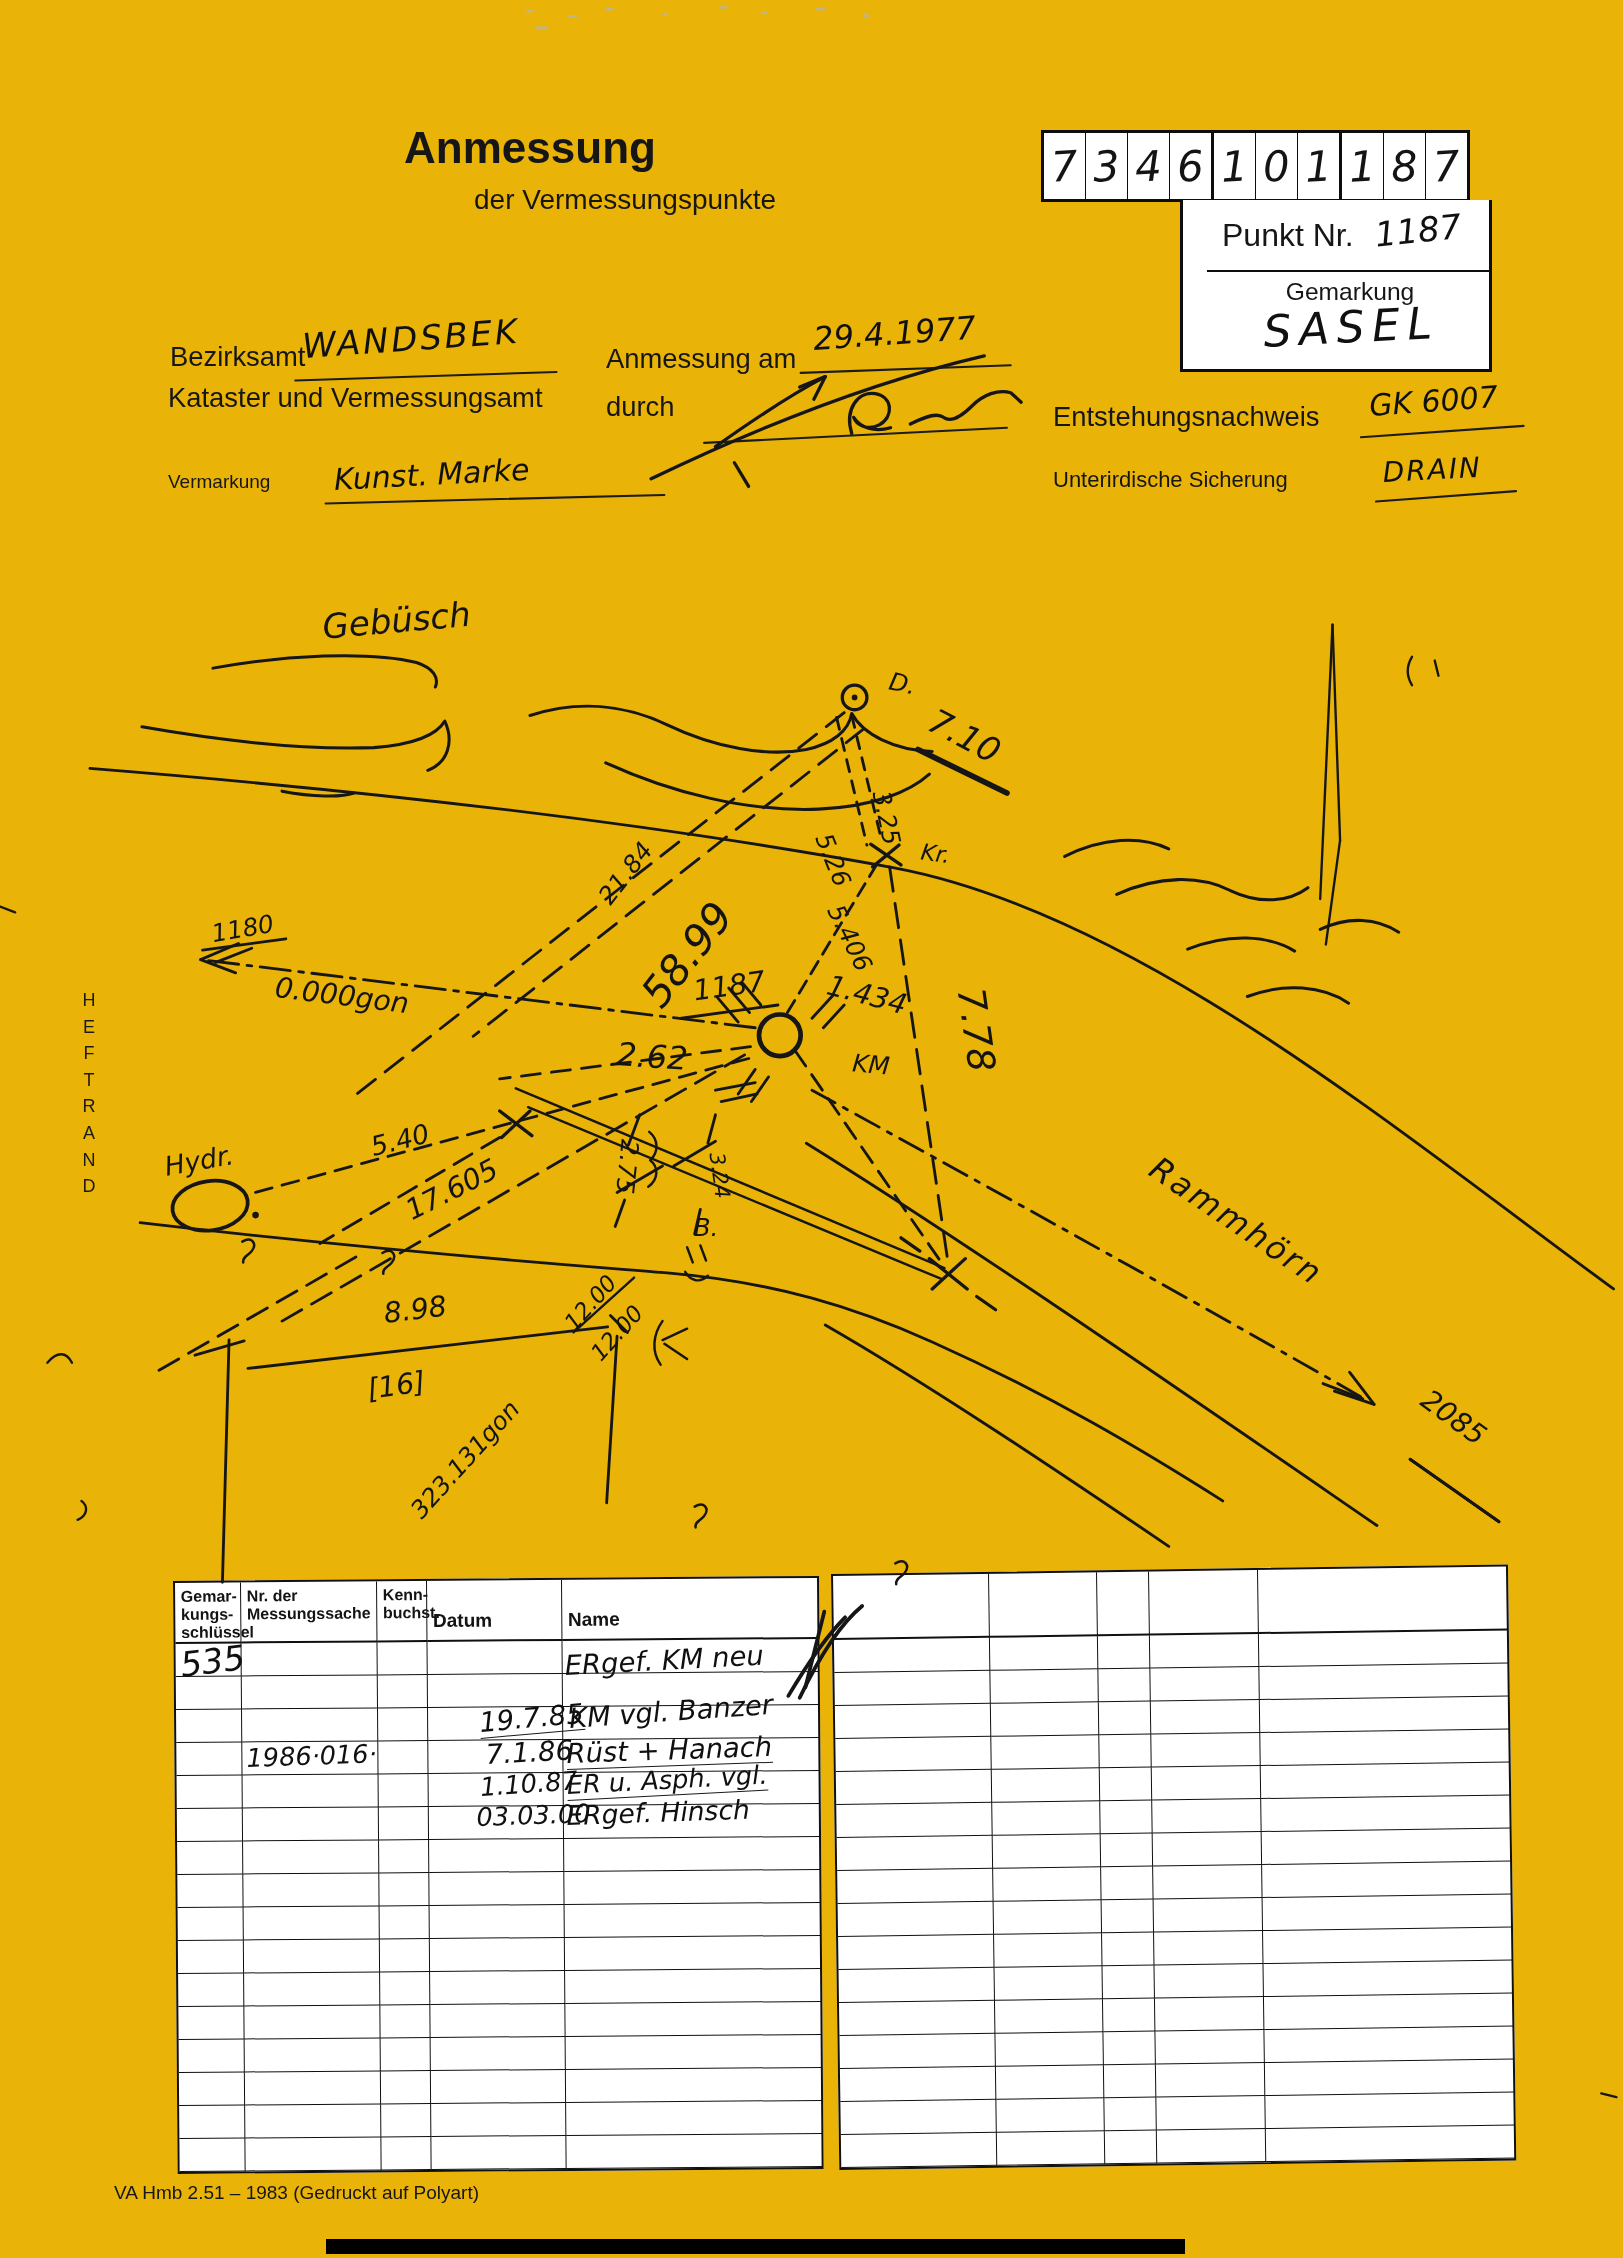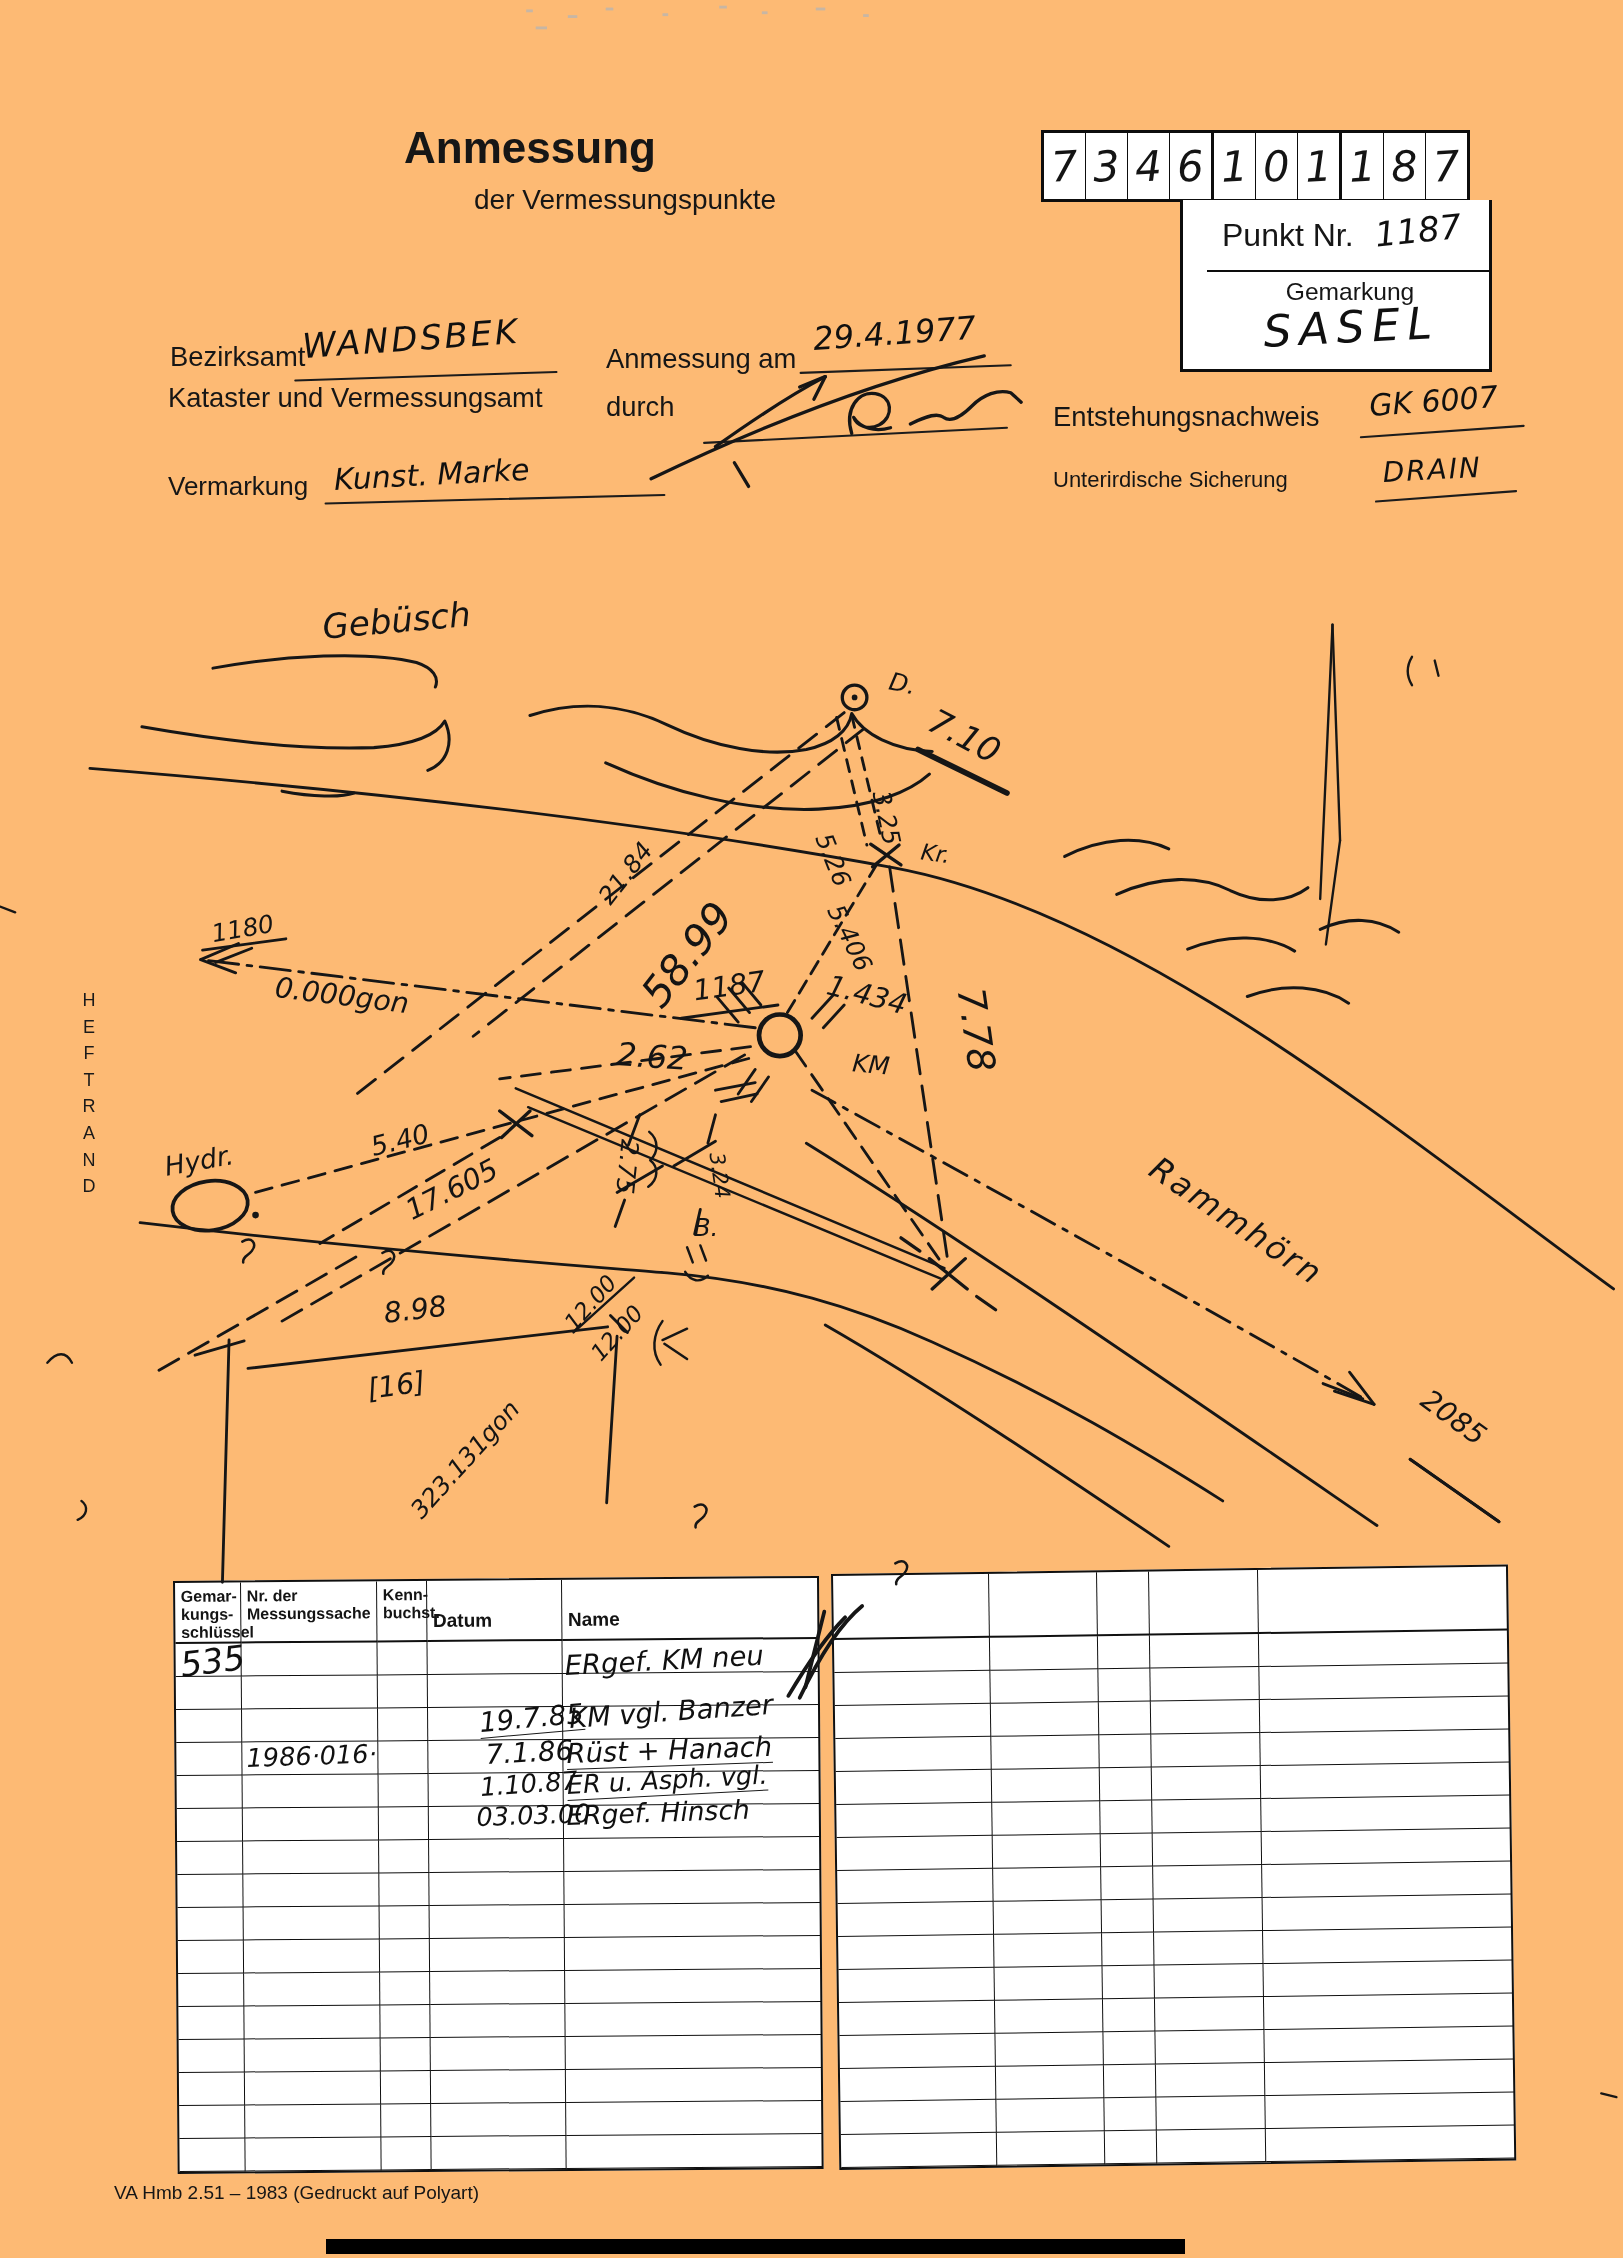--- a/index.html
+++ b/index.html
@@ -1,16 +1,16 @@
 <!DOCTYPE html>
 <html style="font-size:15px"><head>
 <meta charset="utf-8">
 <style>
   html,body{margin:0;padding:0;background:#ffffff;}
-  .page{position:relative;width:1624px;height:2258px;background:#fdba74;overflow:hidden;
+  .page{position:relative;width:1624px;height:2258px;background:#eab308;overflow:hidden;
         font-family:"Liberation Sans",sans-serif;color:#141414;}
   .plabel{position:absolute;font-family:"Liberation Sans",sans-serif;color:#161616;white-space:nowrap;}
   .hw{position:absolute;font-family:"DejaVu Sans",sans-serif;font-style:italic;color:#101010;
       white-space:nowrap;transform-origin:left top;}
   .hw.u{border-bottom:1.9px solid #1a1a1a;}
   
   .codebox{position:absolute;left:1041px;top:130px;display:flex;border:3.8px solid #0d0d0d;background:#fff;}
   .dcell{width:41px;height:66px;border-right:1.9px solid #0d0d0d;display:flex;align-items:center;justify-content:center;}
   .dcell.thick{border-right:3.8px solid #0d0d0d;}
   .dcell:last-child{border-right:none;}
@@ -87,21 +87,21 @@
       <div class="hw" style="position:static;display:inline-block;font-size:44px;letter-spacing:7.6px;transform:rotate(-3deg);">SASEL</div>
     </div>
   </div>
 
   <div class="plabel" style="left:170px;top:341px;font-size:27.4px;">Bezirksamt</div>
   <div class="hw" style="left:301px;top:326px;font-size:34px;letter-spacing:2.8px;transform:rotate(-4deg);">WANDSBEK</div>
   <div class="plabel" style="left:168px;top:382px;font-size:27.4px;">Kataster und Vermessungsamt</div>
   <div class="plabel" style="left:606px;top:343px;font-size:27.4px;">Anmessung am</div>
   <div class="hw" style="left:812px;top:320px;font-size:32px;transform:rotate(-4deg);">29.4.1977</div>
   <div class="plabel" style="left:606px;top:391px;font-size:27.4px;">durch</div>
-  <div class="plabel" style="left:168px;top:471px;font-size:26px;text-align:center;">Vermarkung</div>
+  <div class="plabel" style="left:168px;top:471px;font-size:19px;text-align:center;">Vermarkung</div>
   <div class="hw" style="left:333px;top:462px;font-size:30px;transform:rotate(-3deg);">Kunst. Marke</div>
   <div class="plabel" style="left:1053px;top:401px;font-size:27.4px;">Entstehungsnachweis</div>
   <div class="hw" style="left:1368px;top:388px;font-size:30px;transform:rotate(-4deg);">GK 6007</div>
   <div class="plabel" style="left:1053px;top:467px;font-size:22px;">Unterirdische Sicherung</div>
   <div class="hw" style="left:1382px;top:456px;font-size:28px;letter-spacing:1.9px;transform:rotate(-3deg);">DRAIN</div>
 
   <div class="heftrand">HEFTRAND</div>
 
   <div class="grid" id="lt">
     <div class="cell hc">Gemar-

